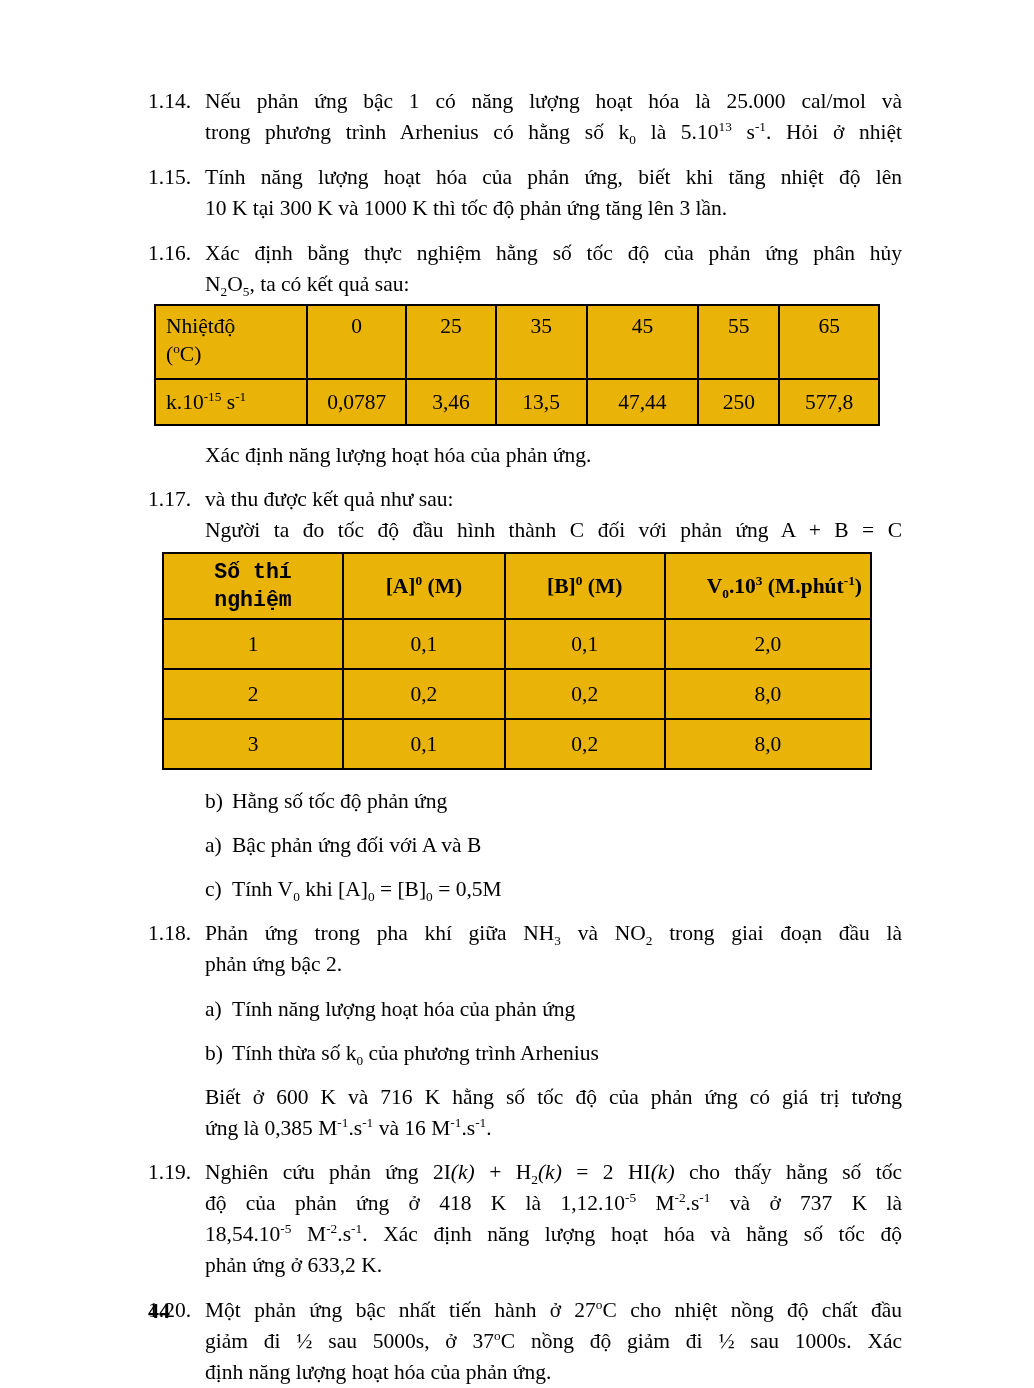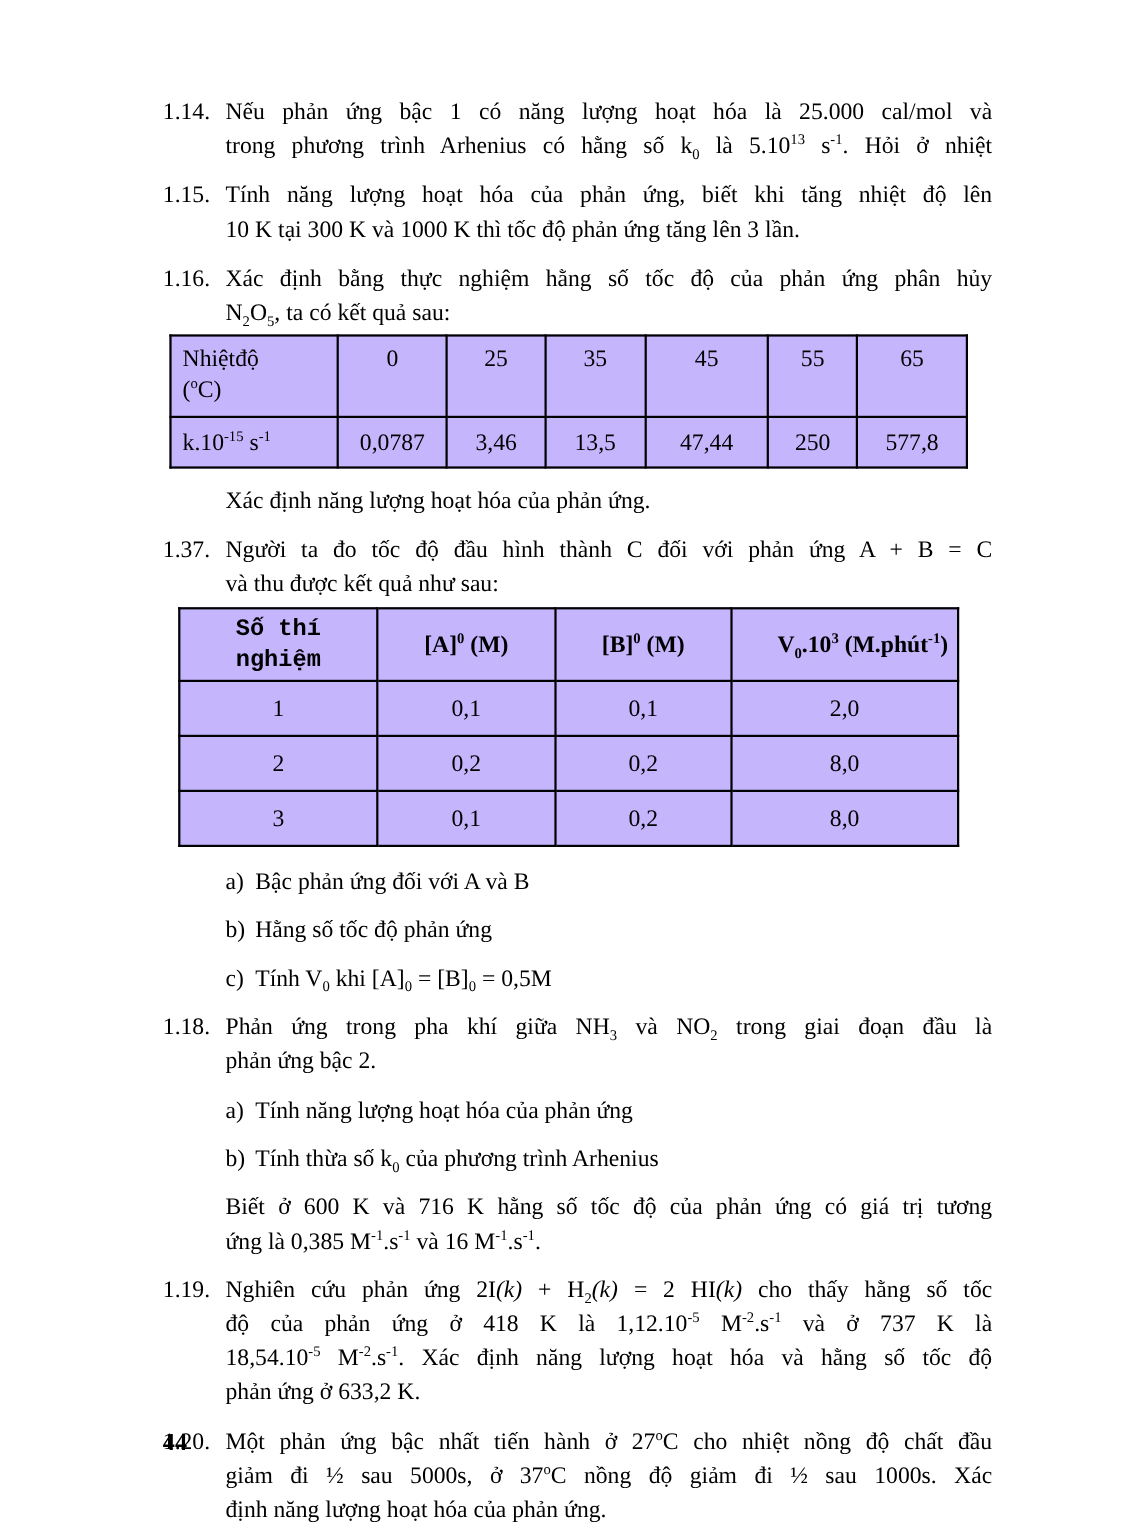--- a/index.html
+++ b/index.html
@@ -73,21 +73,21 @@
 
   sup { font-size: 0.62em; vertical-align: super; line-height: 0; }
   sub { font-size: 0.62em; vertical-align: sub; line-height: 0; }
   i  { font-style: italic; }
 
   
   table {
     border-collapse: collapse;
     font-size: 21.5px;
     line-height: 28px;
-    background: #c4b5fd;
+    background: #eab308;
   }
   table td, table th {
     border: 2px solid #000;
     padding: 4px 8px;
     text-align: center;
     vertical-align: middle;
     font-weight: normal;
   }
 
   
@@ -187,24 +187,24 @@
         <td class="c3">47,44</td>
         <td class="c4">250</td>
         <td class="c5">577,8</td>
       </tr>
     </tbody>
   </table>
 
   <div class="subitem">Xác định năng lượng hoạt hóa của phản ứng.</div>
 
   <div class="problem" style="margin-bottom:2px;">
-    <div class="pnum">1.37.</div>
-    <div class="pbody">
+    <div class="pnum">1.17.</div>
+    <div class="pbody">
+      <span class="ln l">và thu được kết quả như sau:</span>
       <span class="ln j">Người ta đo tốc độ đầu hình thành C đối với phản ứng A + B = C</span>
-      <span class="ln l">và thu được kết quả như sau:</span>
     </div>
   </div>
 
   <table class="tbl-exp">
     <thead>
       <tr>
         <th class="c-a">Số thí nghiệm</th>
         <th class="c-b"><span>[A]</span><sup>0</sup><span> (M)</span></th>
         <th class="c-c"><span>[B]</span><sup>0</sup><span> (M)</span></th>
         <th class="c-d"><span>V</span><sub>0</sub><span>.10</span><sup>3</sup><span> (M.phút</span><sup>-1</sup><span>)</span></th>
@@ -225,22 +225,22 @@
       </tr>
       <tr>
         <td>3</td>
         <td>0,1</td>
         <td>0,2</td>
         <td>8,0</td>
       </tr>
     </tbody>
   </table>
 
+  <div class="subitem"><span class="mark">b)</span><span>Hằng số tốc độ phản ứng</span></div>
   <div class="subitem"><span class="mark">a)</span><span>Bậc phản ứng đối với A và B</span></div>
-  <div class="subitem"><span class="mark">b)</span><span>Hằng số tốc độ phản ứng</span></div>
   <div class="subitem"><span class="mark">c)</span><span><span>Tính V</span><sub>0</sub><span> khi [A]</span><sub>0</sub><span> = [B]</span><sub>0</sub><span> = 0,5M</span></span></div>
 
   <div class="problem">
     <div class="pnum">1.18.</div>
     <div class="pbody">
       <span class="ln j"><span>Phản ứng trong pha khí giữa NH</span><sub>3</sub><span> và NO</span><sub>2</sub><span> trong giai đoạn đầu là</span></span>
       <span class="ln l">phản ứng bậc 2.</span>
     </div>
   </div>
 

